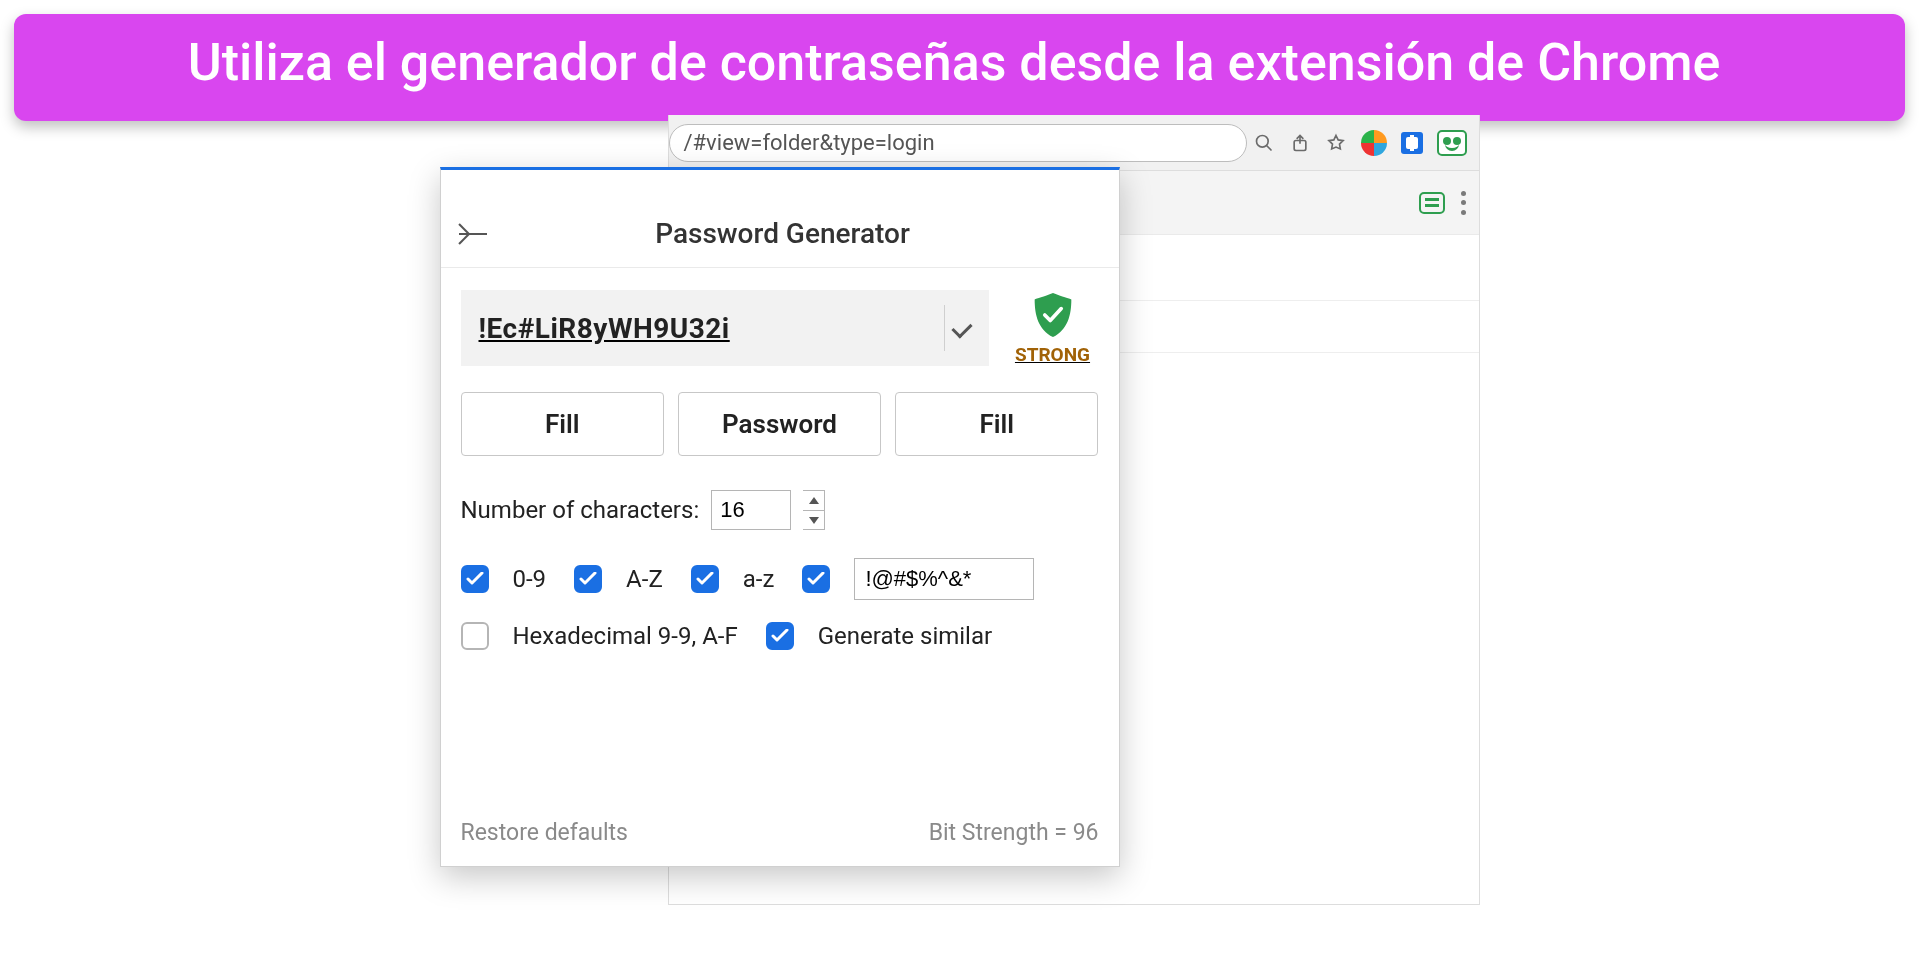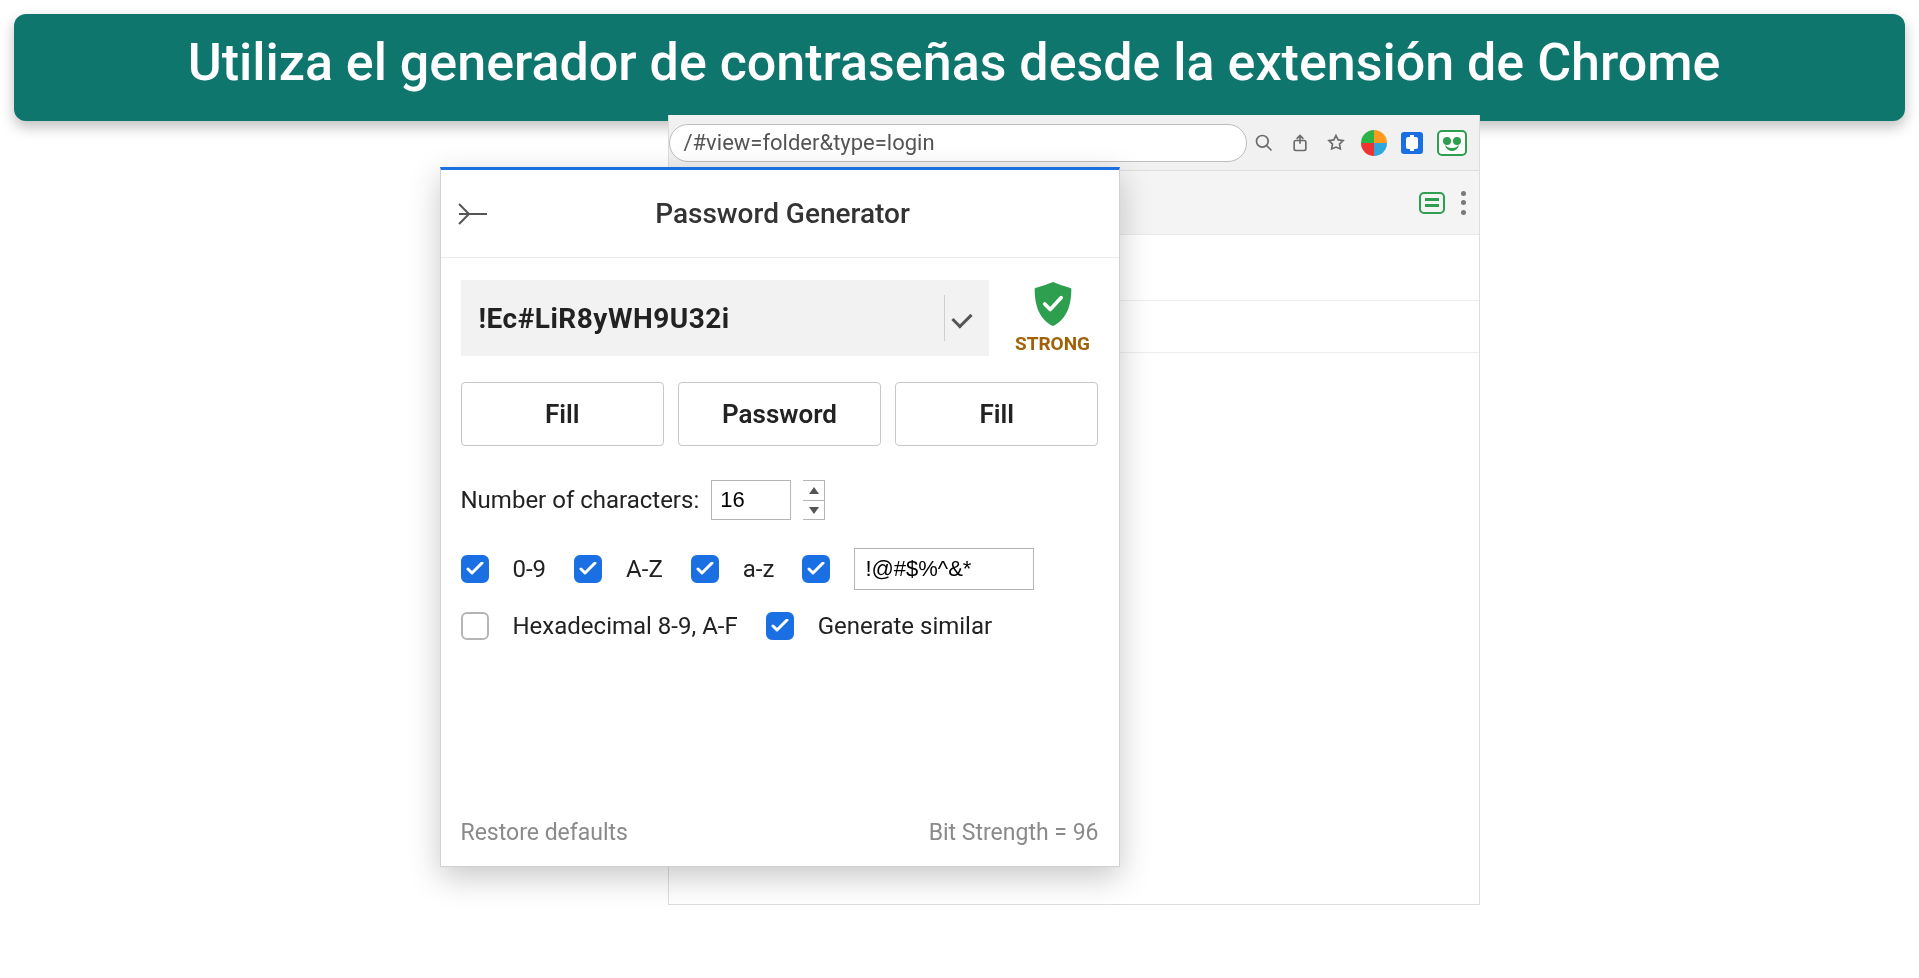--- a/index.html
+++ b/index.html
@@ -8,21 +8,21 @@
     background: #fff;
     width: 1919px;
     height: 978px;
     position: relative;
     overflow: hidden;
   }
 
   
   .banner {
     margin: 14px 14px 0 14px;
-    background: #0f766e;
+    background: #d946ef;
     color: #fff;
     border-radius: 12px;
     padding: 18px 41px 28px 30px;
     text-align: center;
     font-size: 52px;
     line-height: 1.18;
     font-weight: 500;
     box-shadow: 0 6px 14px rgba(0,0,0,0.25);
   }
 
@@ -158,44 +158,46 @@
     height: 700px;
     background: #fff;
     border: 1px solid #d0d0d0;
     border-top: 3px solid #1a6fe3;
     box-shadow: 0 10px 30px rgba(0,0,0,0.22);
     display: flex;
     flex-direction: column;
     z-index: 10;
   }
   .popup-header {
-    height: 88px;
+    height: 68px;
     display:flex; align-items:center;
     border-bottom: 1px solid #eaeaea;
     padding: 0 18px;
     gap: 18px;
+    margin-top: 30px;
   }
   .back-arrow {
     width: 28px; height: 2px; background:#555; position:relative;
   }
   .back-arrow::before,.back-arrow::after{content:'';position:absolute;width:14px;height:2px;background:#555;left:-2px;}
   .back-arrow::before{transform:rotate(45deg);top:-5px;}
   .back-arrow::after{transform:rotate(-45deg);top:5px;}
   .popup-title {
     flex:1; text-align:center;
     font-size: 28px;
     color:#333;
     font-weight: 500;
     margin-left:-40px;
   }
 
   .pwd-row {
-    display:flex; 
+    display:flex; align-items:center;
     margin: 22px 20px 0 20px;
     gap: 18px;
+    text-decoration: underline;
   }
   .pwd-box {
     flex:1;
     background:#f2f2f2;
     height: 76px;
     display:flex; align-items:center;
     padding: 0 8px 0 18px;
     font-size: 28px;
     font-weight: 700;
     color:#222;
@@ -433,21 +435,21 @@
                 <path d="M2 7 l4 4 l10 -10" fill="none" stroke="#fff" stroke-width="3" stroke-linecap="round" stroke-linejoin="round"></path>
               </svg>
             </span>
           <input class="sym-input" value="!@#$%^&amp;*" style="">
         </div>
       </div>
 
       <div class="check-row">
         <div class="chk">
           <span class="cbox"></span>
-          <span>Hexadecimal 8-9, A-F</span>
+          <span>Hexadecimal 9-9, A-F</span>
         </div>
         <div class="chk">
           <span class="cbox checked">
               <svg viewBox="0 0 18 14">
                 <path d="M2 7 l4 4 l10 -10" fill="none" stroke="#fff" stroke-width="3" stroke-linecap="round" stroke-linejoin="round"></path>
               </svg>
             </span>
           <span>Generate similar</span>
         </div>
       </div>

